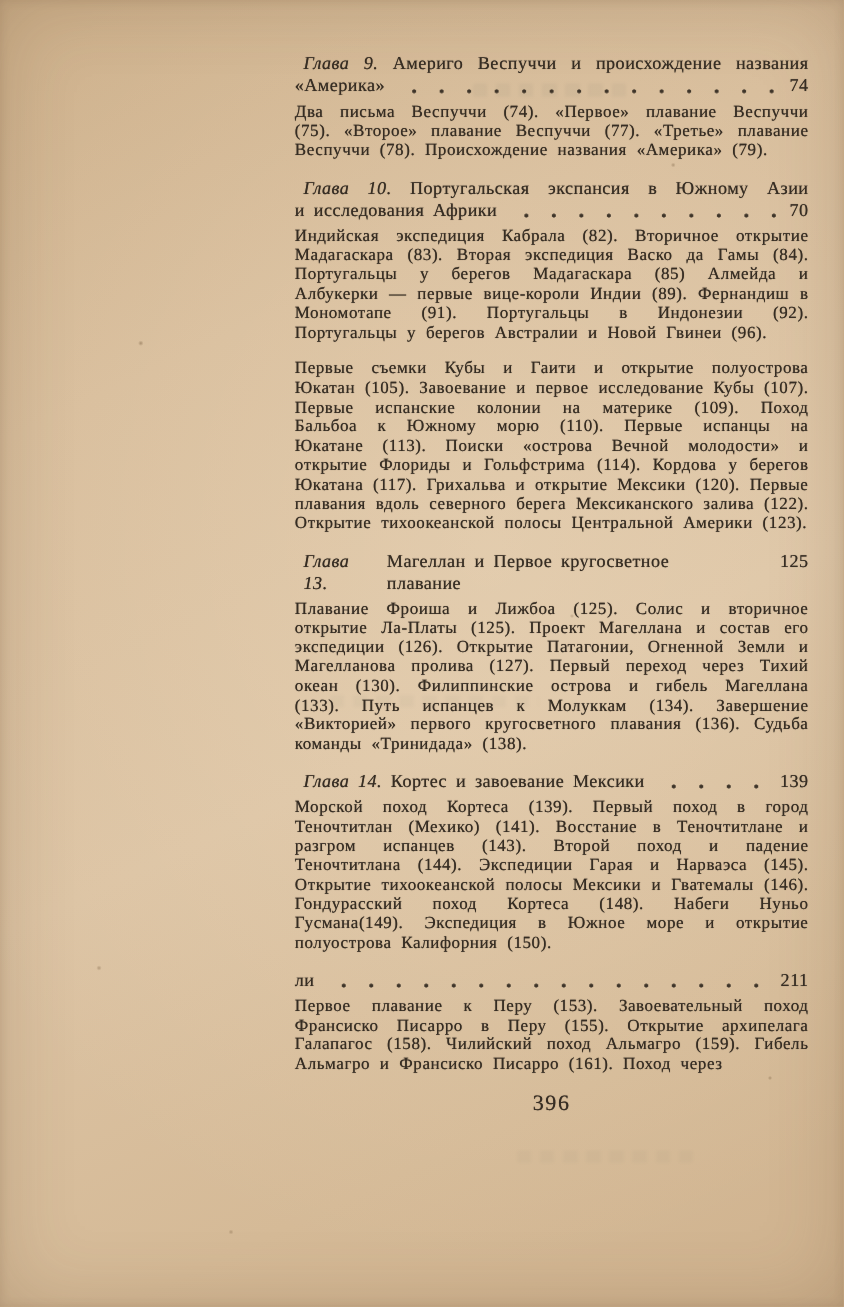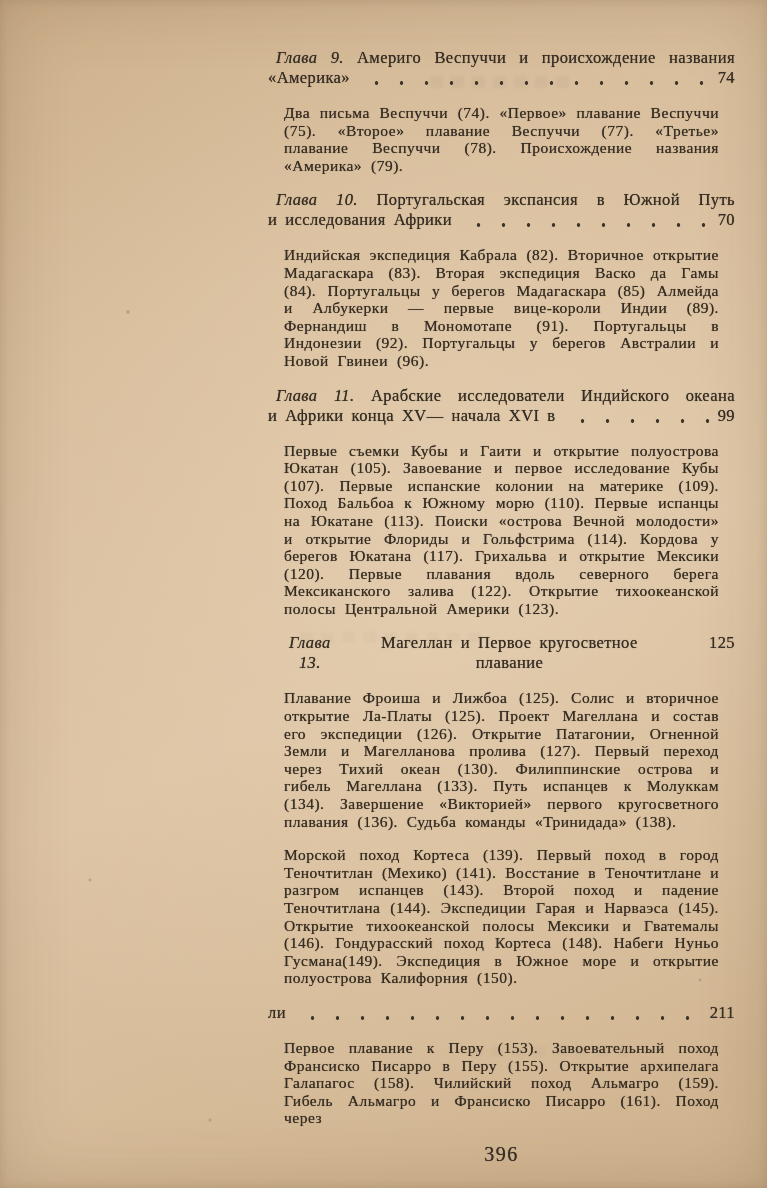--- a/index.html
+++ b/index.html
@@ -29,39 +29,39 @@
     color: #362d23;
     text-shadow: 0 0 0.7px rgba(54,45,35,0.85);
   }
   .entry { margin-bottom: 15px; }
   .head { margin-bottom: 5px; font-size: 16.5px; line-height: 20px; letter-spacing: 0.4px; word-spacing: 3.5px; }
   .hline1 {
     text-align: justify;
     text-align-last: justify;
     padding-left: 8px;
   }
-  .hline2 { display: flex; align-items: baseline; text-align: center; }
+  .hline2 { display: flex; align-items: baseline; }
   .hline2.indent { padding-left: 8px; }
   .chap { font-style: italic; font-weight: normal; }
   .hline2 .chap { margin-right: 8px; }
   .leader {
     flex: 1 1 auto;
     min-width: 24px;
     align-self: flex-end;
     height: 15px;
     margin: 0 6px 2px 12px;
     background-image: radial-gradient(circle, rgba(54,45,35,0.95) 1.5px, rgba(54,45,35,0) 2.1px);
     background-size: 25px 6px;
     background-repeat: repeat-x;
     background-position: 2px bottom;
   }
   .leader.nodots { background: none; }
   .pg { white-space: nowrap; }
   .annot {
-    margin: 16px;
+    margin: 0;
     font-size: 15.5px;
     line-height: 17.6px;
     letter-spacing: 0.5px;
     word-spacing: 4.5px;
     text-align: justify;
     hyphens: auto;
   }
   .folio {
     margin-top: 14px;
     font-size: 20px;
@@ -97,58 +97,58 @@
           <span>«Америка»</span>
           <span class="leader"></span>
           <span class="pg">74</span>
         </div>
       </div>
       <p class="annot">Два письма Веспуччи (74). «Первое» плавание Веспуччи (75). «Второе» плавание Веспуччи (77). «Третье» плавание Веспуччи (78). Происхождение названия «Америка» (79).</p>
     </section>
 
     <section class="entry">
       <div class="head">
-        <div class="hline1"><span class="chap">Глава 10.</span> <span>Португальская экспансия в Южной Путь</span></div>
+        <div class="hline1"><span class="chap">Глава 10.</span> <span>Португальская экспансия в Южному Азии</span></div>
         <div class="hline2">
           <span>и исследования Африки</span>
           <span class="leader"></span>
           <span class="pg">70</span>
         </div>
       </div>
       <p class="annot">Индийская экспедиция Кабрала (82). Вторичное открытие Мадагаскара (83). Вторая экспедиция Васко да Гамы (84). Португальцы у берегов Мадагаскара (85) Алмейда и Албукерки — первые вице-короли Индии (89). Фернандиш в Мономотапе (91). Португальцы в Индонезии (92). Португальцы у берегов Австралии и Новой Гвинеи (96).</p>
     </section>
 
     <section class="entry">
-      <div class="head">
-        <div class="hline1"><span class="chap">Глава 11.</span> <span>Арабские исследователи Индийского океана</span></div>
-        <div class="hline2">
-          <span>и Африки конца XV— начала XVI в</span>
-          <span class="leader"></span>
-          <span class="pg">99</span>
-        </div>
-      </div>
     </section>
 
     <section class="entry">
       <p class="annot">Первые съемки Кубы и Гаити и открытие полуострова Юкатан (105). Завоевание и первое исследование Кубы (107). Первые испанские колонии на материке (109). Поход Бальбоа к Южному морю (110). Первые испанцы на Юкатане (113). Поиски «острова Вечной молодости» и открытие Флориды и Гольфстрима (114). Кордова у берегов Юкатана (117). Грихальва и открытие Мексики (120). Первые плавания вдоль северного берега Мексиканского залива (122). Открытие тихоокеанской полосы Центральной Америки (123).</p>
     </section>
 
     <section class="entry">
       <div class="head">
         <div class="hline2 indent">
           <span class="chap">Глава 13.</span>
           <span>Магеллан и Первое кругосветное плавание</span>
           <span class="leader nodots"></span>
           <span class="pg">125</span>
         </div>
       </div>
       <p class="annot">Плавание Фроиша и Лижбоа (125). Солис и вторичное открытие Ла-Платы (125). Проект Магеллана и состав его экспедиции (126). Открытие Патагонии, Огненной Земли и Магелланова пролива (127). Первый переход через Тихий океан (130). Филиппинские острова и гибель Магеллана (133). Путь испанцев к Молуккам (134). Завершение «Викторией» первого кругосветного плавания (136). Судьба команды «Тринидада» (138).</p>
     </section>
 
     <section class="entry">
+      <div class="head">
+        <div class="hline2 indent">
+          <span class="chap">Глава 14.</span>
+          <span>Кортес и завоевание Мексики</span>
+          <span class="leader"></span>
+          <span class="pg">139</span>
+        </div>
+      </div>
       <p class="annot">Морской поход Кортеса (139). Первый поход в город Теночтитлан (Мехико) (141). Восстание в Теночтитлане и разгром испанцев (143). Второй поход и падение Теночтитлана (144). Экспедиции Гарая и Нарваэса (145). Открытие тихоокеанской полосы Мексики и Гватемалы (146). Гондурасский поход Кортеса (148). Набеги Нуньо Гусмана(149). Экспедиция в Южное море и открытие полуострова Калифорния (150).</p>
     </section>
 
     <section class="entry">
       <div class="head">
         <div class="hline2">
           <span>ли</span>
           <span class="leader"></span>
           <span class="pg">211</span>
         </div>

